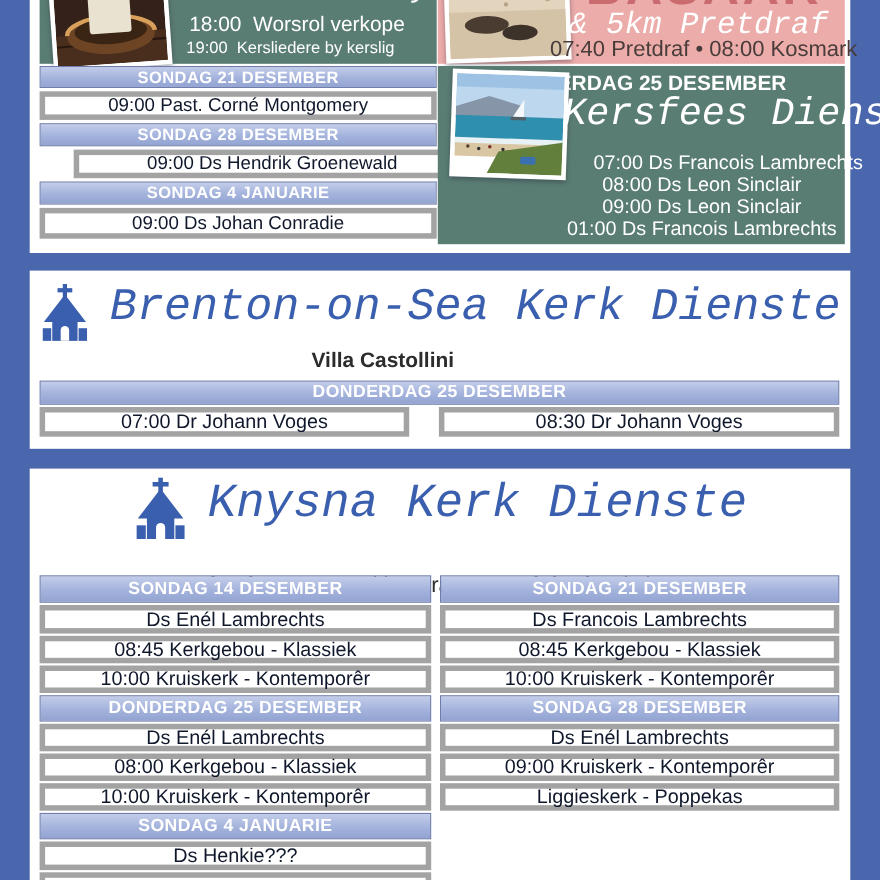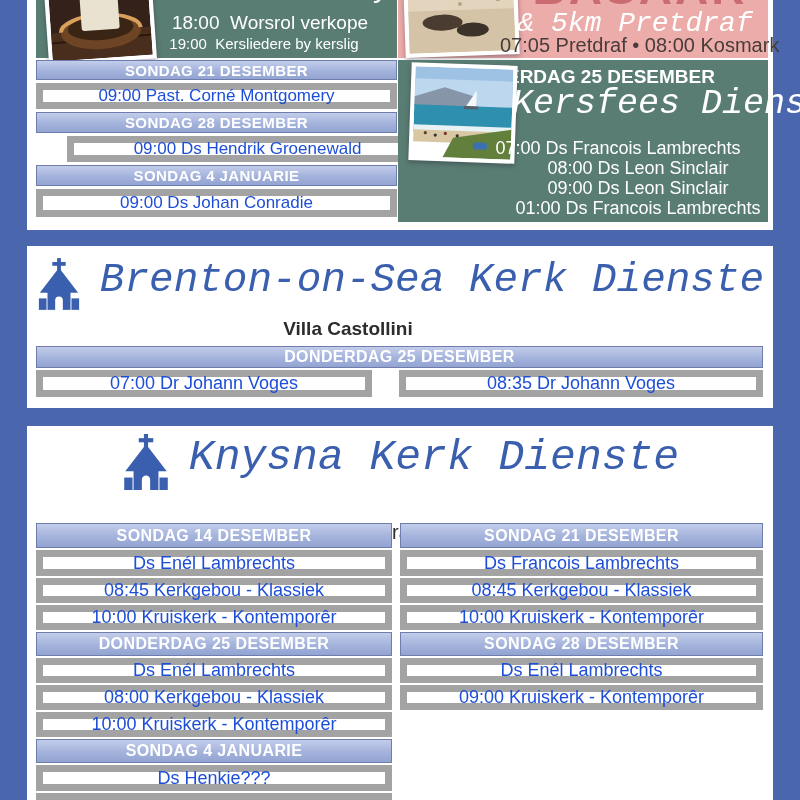--- a/index.html
+++ b/index.html
@@ -3,21 +3,21 @@
 <meta charset="utf-8">
 <style>
   html,body{margin:0;padding:0;}
   .page{position:relative;width:800px;height:800px;background:#4a67ae;overflow:hidden;
         font-family:"Liberation Sans",sans-serif;}
   .box{position:absolute;background:#ffffff;}
   .panel{position:absolute;}
   .hdr{position:absolute;background:linear-gradient(180deg,#c3cdea 0%,#a4b3dc 55%,#93a4d2 100%);
        border:1px solid #6e7dab;color:#ffffff;font-weight:bold;font-size:15px;
        display:flex;align-items:center;justify-content:center;letter-spacing:.4px;box-sizing:border-box;}
-  .cell{position:absolute;background:#ffffff;border:7px solid #a3a3a3;color:#1d4ed8;font-size:17px;
+  .cell{position:absolute;background:#ffffff;border:5px solid #a3a3a3;color:#0f172a;font-size:17px;
         display:flex;align-items:center;justify-content:center;box-sizing:border-box;white-space:pre;}
   .kcell{font-size:18px;}
   .khdr{font-size:16px;}
   .script{font-family:Liberation Mono, monospace;font-style:italic;}
   .wtxt{position:absolute;color:#ffffff;text-align:center;white-space:pre;}
   .photo{position:absolute;background:#ffffff;padding:4px;box-shadow:0 2px 5px rgba(30,30,50,.4);}
   .photo svg{display:block;}
   .title-row{position:absolute;display:flex;align-items:flex-start;justify-content:center;gap:18px;}
   .sect-title{color:#3a5fae;font-size:41px;line-height:1.1;}
   .subline{position:absolute;text-align:center;color:#2c2c2c;white-space:pre;}
@@ -68,21 +68,21 @@
       <circle cx="58" cy="28" r="2" fill="#b7a488"></circle>
       <circle cx="68" cy="20" r="2.5" fill="#b7a488"></circle>
       <circle cx="76" cy="32" r="2" fill="#b7a488"></circle>
       <circle cx="84" cy="16" r="2" fill="#b7a488"></circle>
       <circle cx="90" cy="40" r="2.5" fill="#b7a488"></circle>
       <circle cx="52" cy="44" r="2" fill="#b7a488"></circle>
     </svg>
   </div>
   <div class="panel" style="left:520px;top:-34px;width:240px;text-align:center;color:#ca6b70;font-weight:bold;font-size:46px;letter-spacing:3px;line-height:44px;">BASAAR</div>
   <div class="wtxt script" style="left:510px;top:8px;width:250px;font-size:28px;">&amp; 5km Pretdraf</div>
-  <div class="panel" style="left:500px;top:34px;width:270px;text-align:center;color:#473c3a;font-size:20px;white-space:pre;">07:05 Pretdraf • 08:00 Kosmark</div>
+  <div class="panel" style="left:500px;top:34px;width:270px;text-align:center;color:#473c3a;font-size:20px;white-space:pre;">07:40 Pretdraf • 08:00 Kosmark</div>
 
   <div class="panel" style="left:398px;top:60px;width:370px;height:162px;background:#5a7d73;"></div>
   <div class="wtxt" style="left:398px;top:66px;width:370px;font-size:19px;font-weight:bold;">DONDERDAG 25 DESEMBER</div>
   <div class="photo" style="left:410px;top:64px;transform:rotate(2deg);">
     <svg width="98" height="90" viewBox="0 0 98 90">
       <rect width="98" height="40" fill="#9dc2e4"></rect>
       <rect y="12" width="98" height="28" fill="#bcd7ee"></rect>
       <path d="M0 30 L30 20 L60 28 L60 40 L0 40 Z" fill="#8795a8"></path>
       <rect y="38" width="98" height="28" fill="#2f8fae"></rect>
       <rect y="58" width="98" height="6" fill="#e8f2f5"></rect>
@@ -91,21 +91,21 @@
       <path d="M62 22 L62 38 L52 38 Z" fill="#f5f8fa"></path>
       <rect x="50" y="38" width="14" height="3" fill="#555f68"></rect>
       <circle cx="12" cy="66" r="1.6" fill="#55402e"></circle>
       <circle cx="22" cy="68" r="1.6" fill="#333"></circle>
       <circle cx="32" cy="66" r="1.6" fill="#7a2e2e"></circle>
       <circle cx="44" cy="68" r="1.6" fill="#333"></circle>
       <rect x="60" y="74" width="14" height="7" rx="2" fill="#3a6fb0"></rect>
     </svg>
   </div>
   <div class="wtxt script" style="left:512px;top:84px;width:252px;font-size:35px;">Kersfees Dienste</div>
-  <div class="wtxt" style="left:490px;top:138px;width:256px;font-size:18px;line-height:20px;">07:00 Ds Francois Lambrechts</div>
+  <div class="wtxt" style="left:534px;top:138px;width:256px;font-size:18px;line-height:20px;">07:00 Ds Francois Lambrechts</div>
   <div class="wtxt" style="left:510px;top:158px;width:256px;font-size:18px;line-height:20px;">08:00 Ds Leon Sinclair</div>
   <div class="wtxt" style="left:510px;top:178px;width:256px;font-size:18px;line-height:20px;">09:00 Ds Leon Sinclair</div>
   <div class="wtxt" style="left:510px;top:198px;width:256px;font-size:18px;line-height:20px;">01:00 Ds Francois Lambrechts</div>
 
   <div class="box" style="left:27px;top:246px;width:746px;height:162px;"></div>
   <div class="title-row" style="left:27px;top:258px;width:746px;height:56px;">
     <span>
       <svg width="46" height="52" viewBox="0 0 48 54">
         <rect x="22" y="0" width="4" height="13" fill="#3a5fae"></rect>
         <rect x="17" y="4" width="14" height="4" fill="#3a5fae"></rect>
@@ -114,21 +114,21 @@
         <rect x="3" y="42" width="8" height="12" fill="#3a5fae"></rect>
         <rect x="37" y="42" width="8" height="12" fill="#3a5fae"></rect>
         <path d="M20 54 L20 44 A4 4 0 0 1 28 44 L28 54 Z" fill="#ffffff"></path>
       </svg>
     </span>
     <span class="sect-title script">Brenton-on-Sea Kerk Dienste</span>
   </div>
   <div class="subline" style="left:27px;top:318px;width:642px;font-size:19px;font-weight:bold;">Villa Castollini</div>
   <div class="hdr" style="left:36px;top:346px;width:727px;height:22px;font-size:16px;">DONDERDAG 25 DESEMBER</div>
   <div class="cell kcell" style="left:36px;top:370px;width:336px;height:27px;">07:00 Dr Johann Voges</div>
-  <div class="cell kcell" style="left:399px;top:370px;width:364px;height:27px;">08:35 Dr Johann Voges</div>
+  <div class="cell kcell" style="left:399px;top:370px;width:364px;height:27px;">08:30 Dr Johann Voges</div>
 
   <div class="box" style="left:27px;top:426px;width:746px;height:380px;"></div>
   <div class="title-row" style="left:27px;top:434px;width:746px;height:58px;">
     <span>
       <svg width="50" height="56" viewBox="0 0 48 54">
         <rect x="22" y="0" width="4" height="13" fill="#3a5fae"></rect>
         <rect x="17" y="4" width="14" height="4" fill="#3a5fae"></rect>
         <path d="M24 10 L44 36 L4 36 Z" fill="#3a5fae"></path>
         <rect x="12" y="34" width="24" height="20" fill="#3a5fae"></rect>
         <rect x="3" y="42" width="8" height="12" fill="#3a5fae"></rect>
@@ -154,19 +154,20 @@
   <div class="cell kcell" style="left:36px;top:765px;width:356px;height:26px;">Ds Henkie???</div>
   <div class="cell kcell" style="left:36px;top:793px;width:356px;height:20px;"></div>
 
   <div class="hdr khdr" style="left:400px;top:523px;width:363px;height:25px;">SONDAG 21 DESEMBER</div>
   <div class="cell kcell" style="left:400px;top:550px;width:363px;height:26px;">Ds Francois Lambrechts</div>
   <div class="cell kcell" style="left:400px;top:578px;width:363px;height:25px;">08:45 Kerkgebou - Klassiek</div>
   <div class="cell kcell" style="left:400px;top:605px;width:363px;height:25px;">10:00 Kruiskerk - Kontemporêr</div>
   <div class="hdr khdr" style="left:400px;top:632px;width:363px;height:24px;">SONDAG 28 DESEMBER</div>
   <div class="cell kcell" style="left:400px;top:658px;width:363px;height:25px;">Ds Enél Lambrechts</div>
   <div class="cell kcell" style="left:400px;top:685px;width:363px;height:25px;">09:00 Kruiskerk - Kontemporêr</div>
+  <div class="cell kcell" style="left:400px;top:712px;width:363px;height:25px;">Liggieskerk - Poppekas</div>
 
   <div class="quote script" style="left:398px;top:756px;width:368px;">
     
     
   </div>
 
 </div>
 
 </body></html>

